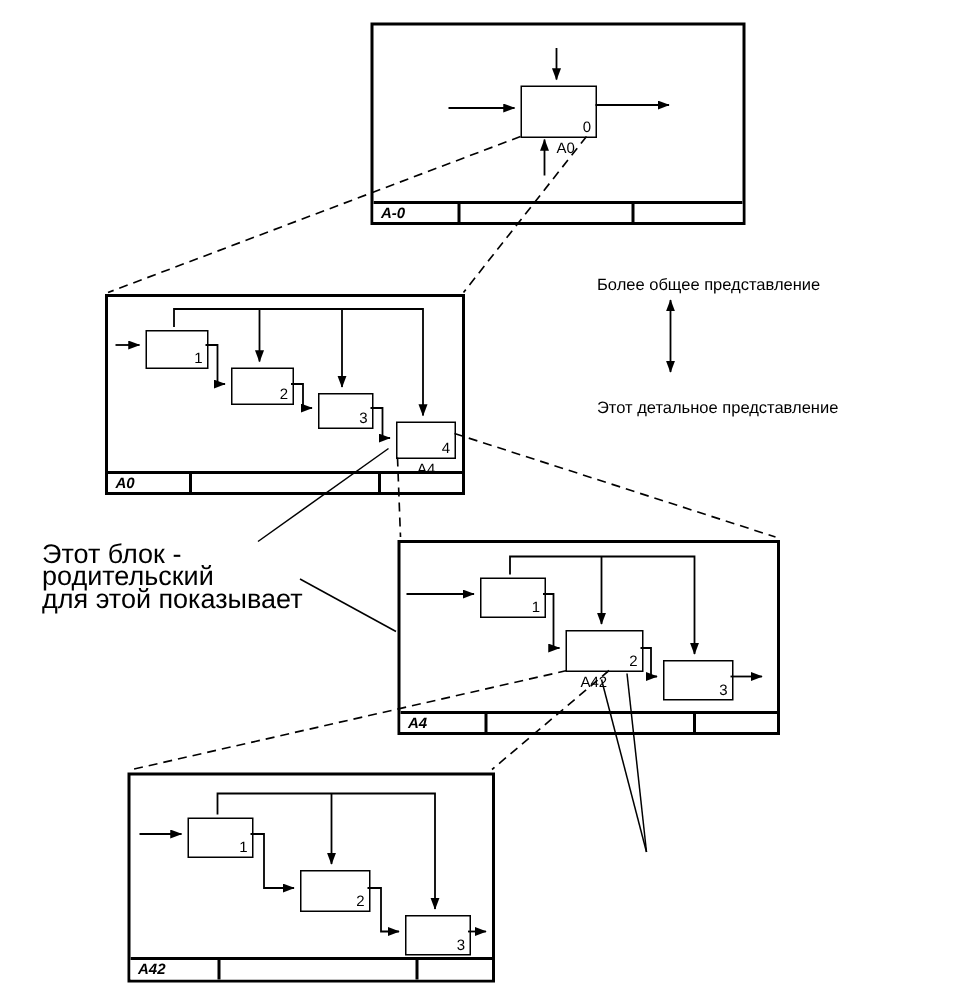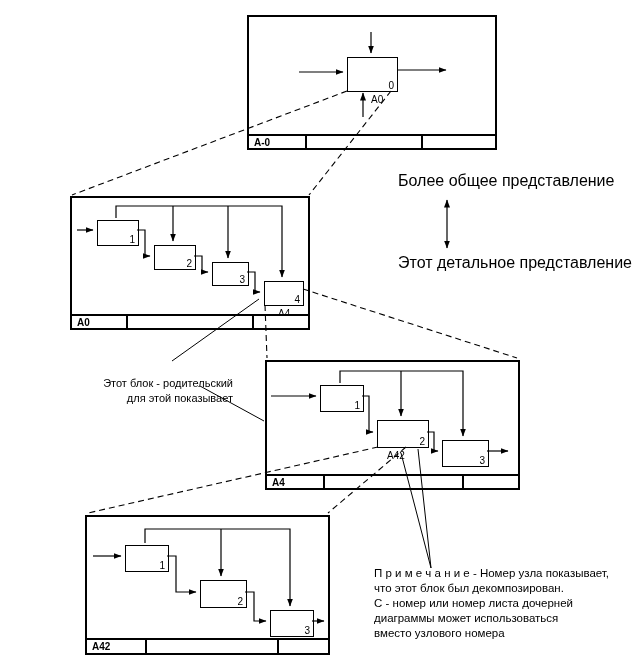--- a/index.html
+++ b/index.html
@@ -3,28 +3,28 @@
 <meta charset="utf-8">
 <style>
   html,body{margin:0;padding:0;background:#fff;}
   .stage{position:relative;width:644px;height:672px;background:#fff;overflow:hidden;
          font-family:"Liberation Sans","DejaVu Sans",sans-serif;color:#000;}
   .frame{position:absolute;border:2px solid #000;background:#fff;box-sizing:border-box;}
   .box{position:absolute;border:1.5px solid #000;background:#fff;box-sizing:border-box;}
   .boxnum{position:absolute;right:3px;bottom:0;font-size:10px;line-height:11px;}
   .noderef{position:absolute;font-size:10px;line-height:11px;}
   .footer{position:absolute;left:0;right:0;bottom:0;height:12px;border-top:2px solid #000;
-          display:flex;align-items:center;background:#fff;}
+          display:flex;align-items:center;background:#fff;font-style:italic;}
   .footer.tall{height:13px;}
   .footer-cell{height:100%;border-right:2px solid #000;display:flex;align-items:center;
                padding:0 5px;font-size:10px;font-weight:bold;box-sizing:border-box;}
   .footer-divider{position:absolute;top:0;bottom:0;width:2px;background:#000;}
-  .annot{position:absolute;font-size:16px;white-space:nowrap;}
-  .parent-label{position:absolute;left:28px;top:376px;width:205px;text-align:right;
-                font-size:11px;line-height:15px;}
+  .annot{position:absolute;font-size:11px;white-space:nowrap;margin-top:12px;}
+  .parent-label{position:absolute;left:28px;top:362px;width:205px;text-align:left;
+                font-size:18px;line-height:15px;}
   .note{position:absolute;left:374px;top:566px;width:258px;font-size:11.5px;line-height:15px;}
   svg.overlay{position:absolute;left:0;top:0;pointer-events:none;}
   .ln{stroke:#000;stroke-width:1.2;fill:none;}
   .dash{stroke:#000;stroke-width:1.1;fill:none;stroke-dasharray:6 4;}
   .thin{stroke:#000;stroke-width:1;fill:none;}
 </style>
 </head>
 <body>
 
 <div class="stage">
@@ -102,27 +102,20 @@
   </div>
 
   <div class="annot" style="left:398px;top:172px">Более общее представление</div>
   <div class="annot" style="left:398px;top:254px">Этот детальное представление</div>
 
   <div class="parent-label">
     <div>Этот блок - родительский</div>
     <div>для этой показывает</div>
   </div>
 
-  <div class="note">
-    <div>П р и м е ч а н и е - Номер узла показывает,</div>
-    <div>что этот блок был декомпозирован.</div>
-    <div>С - номер или номер листа дочерней</div>
-    <div>диаграммы может использоваться</div>
-    <div>вместо узлового номера</div>
-  </div>
 
   <svg class="overlay" width="644" height="672" viewBox="0 0 644 672">
     <defs>
       <marker id="ah" markerUnits="userSpaceOnUse" markerWidth="9" markerHeight="8" refX="7.5" refY="3" orient="auto">
         <path d="M0,0 L8,3 L0,6 Z" fill="#000"></path>
       </marker>
     </defs>
 
     <g>
       <path class="ln" d="M371 32 V53" marker-end="url(#ah)"></path>

